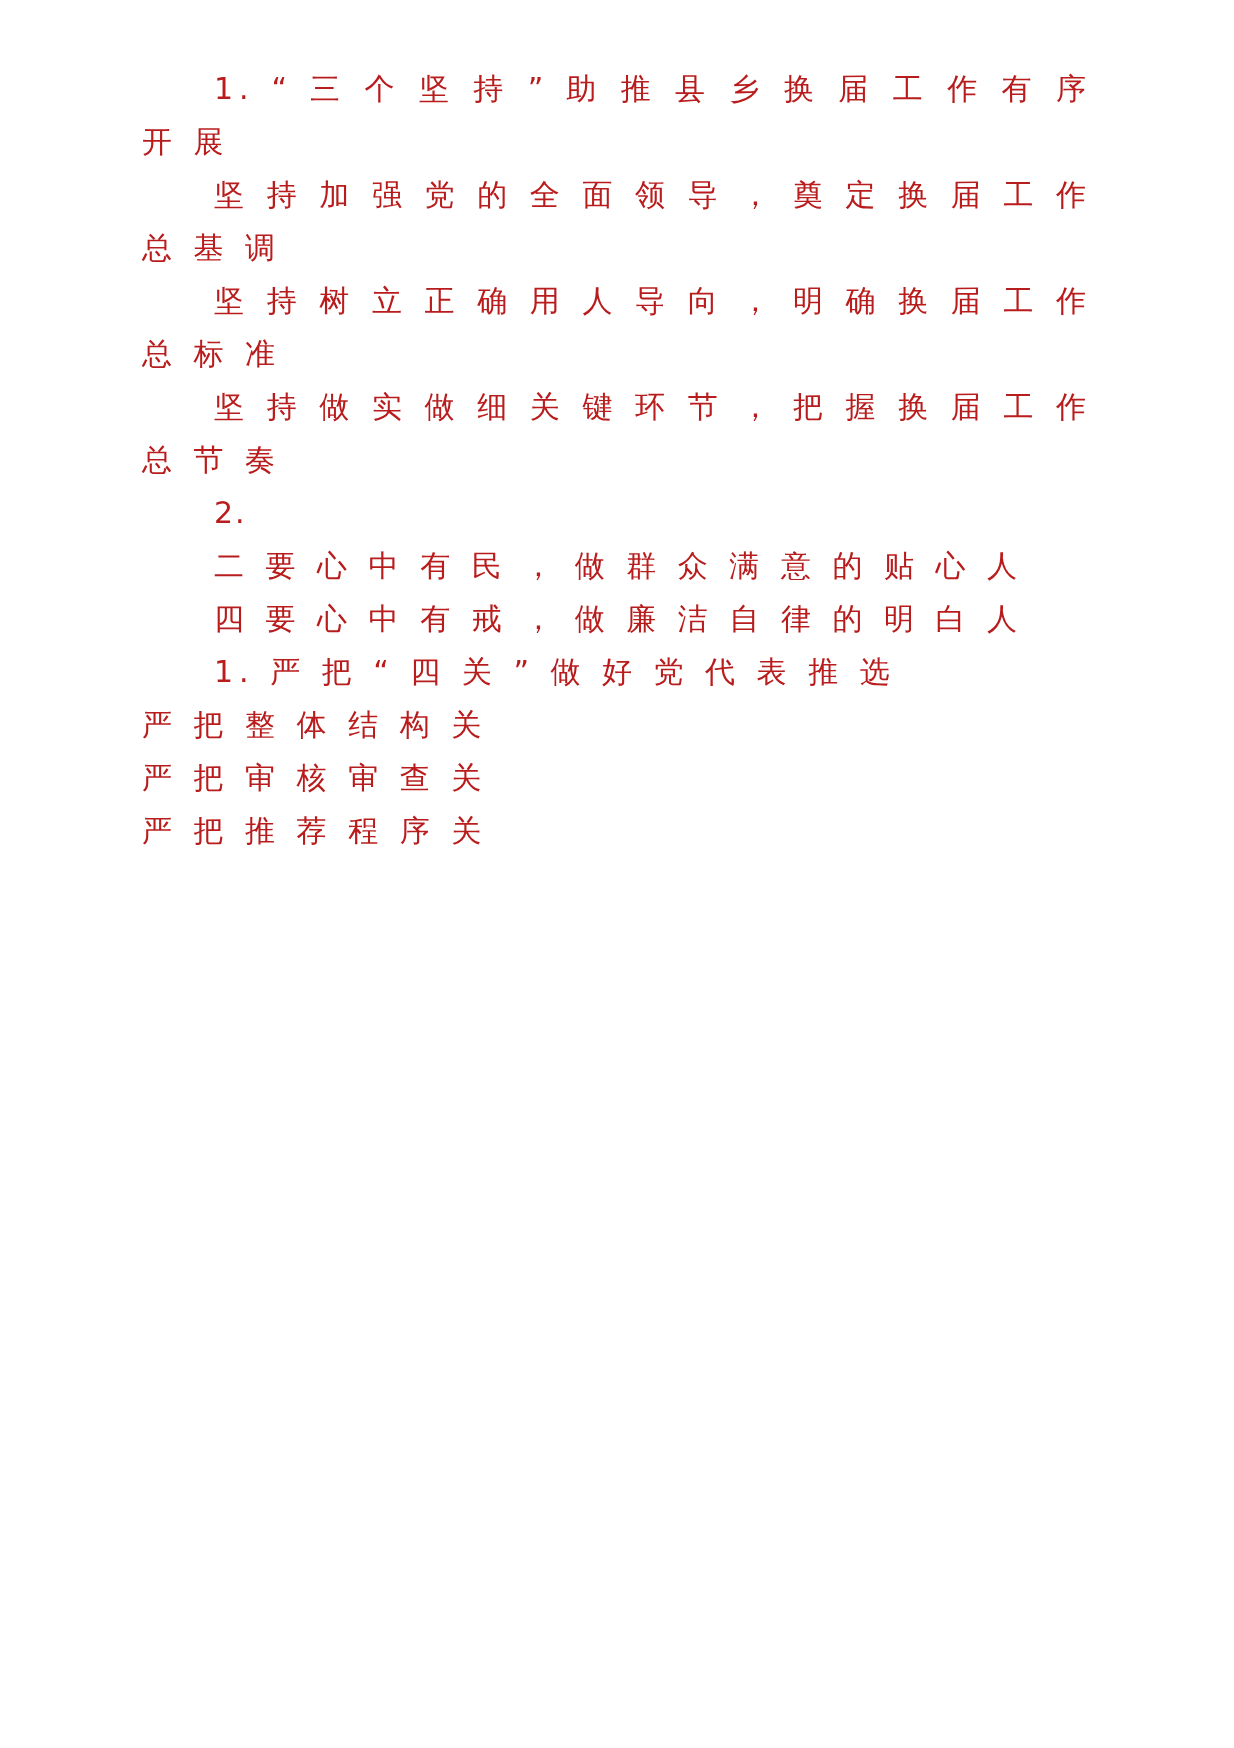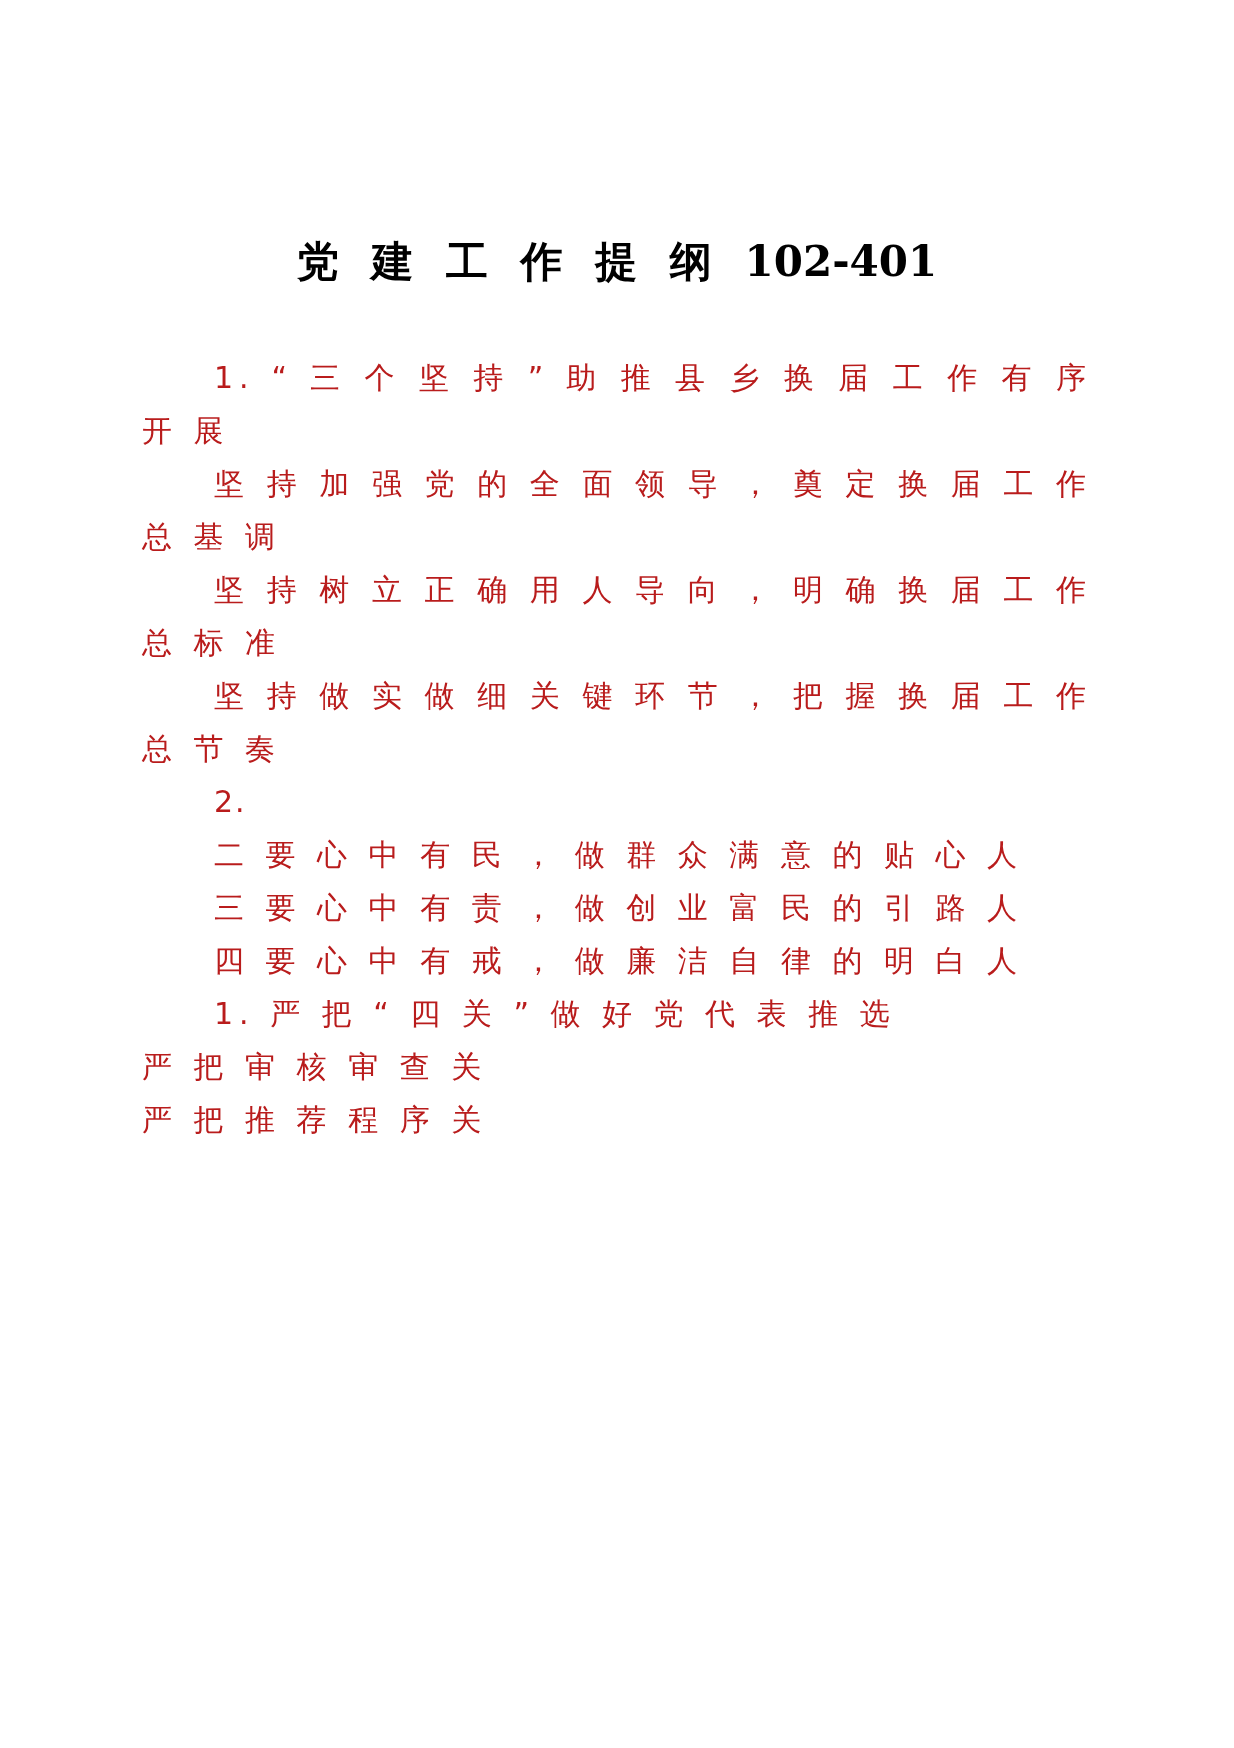--- a/index.html
+++ b/index.html
@@ -57,29 +57,28 @@
   }
   .num {
     letter-spacing: 2px;
   }
 </style>
 </head>
 <body>
 
 <div class="page">
 
-  <h1 class="doc-title"><span>党 建 工 作 提 纲 </span><span class="title-num">102-401</span></h1>
 
   <div class="body-block">
     <p class="para indent">1. “ 三 个 坚 持 ” 助 推 县 乡 换 届 工 作 有 序 开 展</p>
     <p class="para indent">坚 持 加 强 党 的 全 面 领 导 ， 奠 定 换 届 工 作 总 基 调</p>
     <p class="para indent">坚 持 树 立 正 确 用 人 导 向 ， 明 确 换 届 工 作 总 标 准</p>
     <p class="para indent">坚 持 做 实 做 细 关 键 环 节 ， 把 握 换 届 工 作 总 节 奏</p>
     <p class="para indent nostretch num">2.</p>
     <p class="para indent nostretch">二 要 心 中 有 民 ， 做 群 众 满 意 的 贴 心 人</p>
-    <p class="para indent nostretch">三 要 心 中 有 责 ， 做 创 业 富 民 的 引 路 人</p>
     <p class="para indent nostretch">四 要 心 中 有 戒 ， 做 廉 洁 自 律 的 明 白 人</p>
     <p class="para indent nostretch">1. 严 把 “ 四 关 ” 做 好 党 代 表 推 选</p>
+    <p class="para nostretch">严 把 整 体 结 构 关</p>
     <p class="para nostretch">严 把 审 核 审 查 关</p>
     <p class="para nostretch">严 把 推 荐 程 序 关</p>
   </div>
 
 </div>
 
 </body></html>

